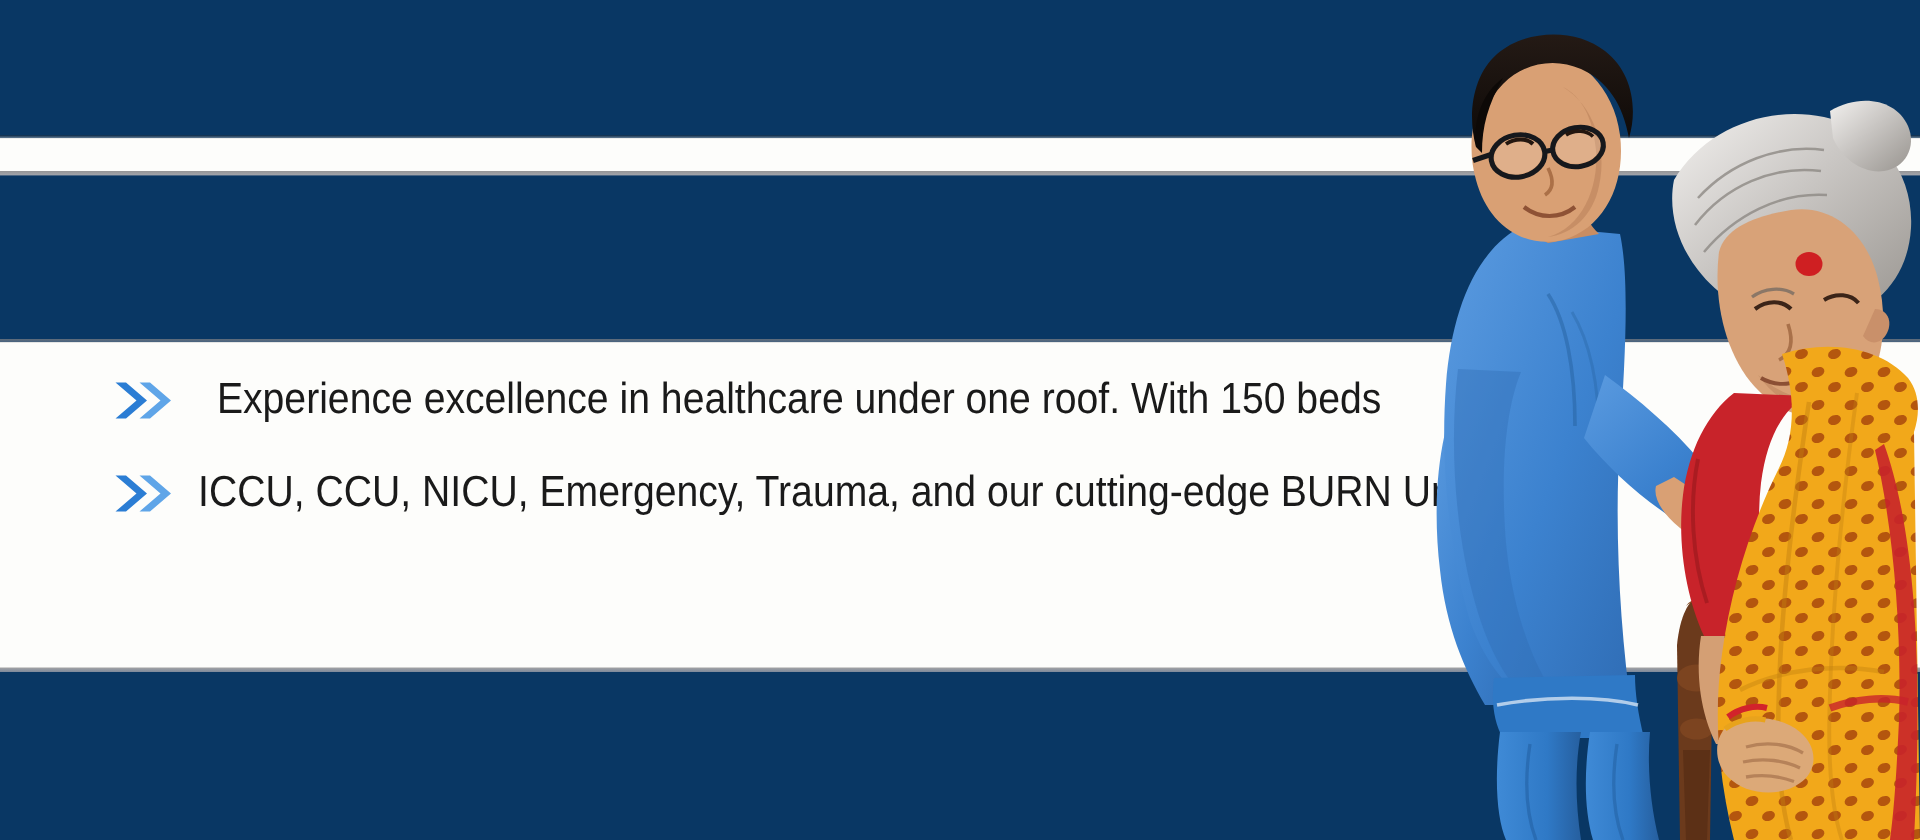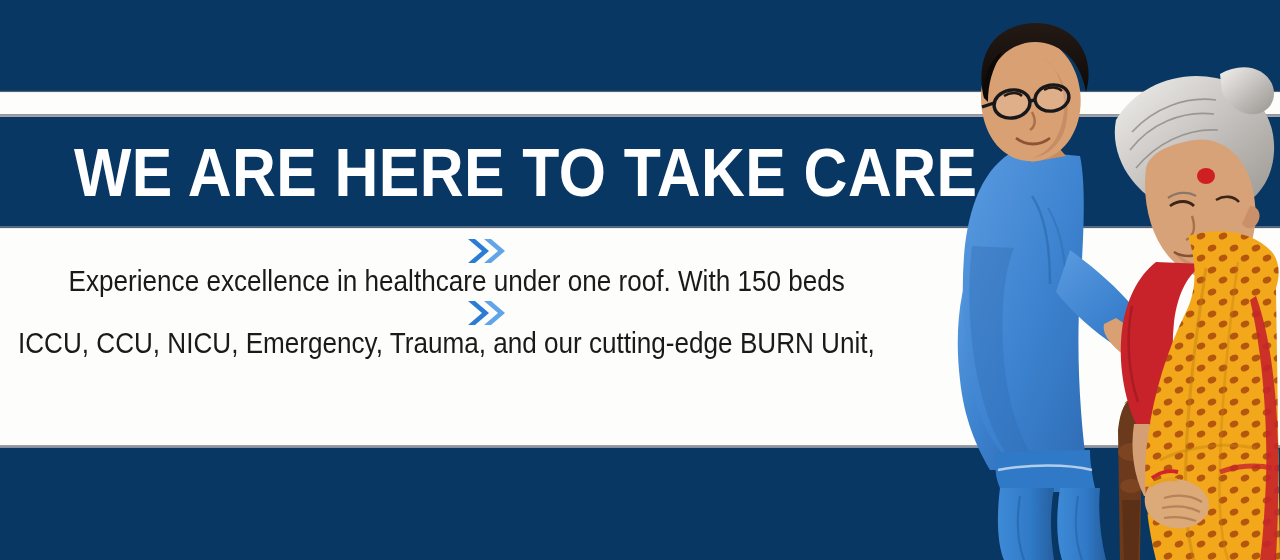--- a/index.html
+++ b/index.html
@@ -71,21 +71,20 @@
     position: absolute;
     left: 74px;
     top: 236px;
     width: 840px;
     z-index: 6;
   }
   .bullet-row {
     display: flex;
     align-items: center;
     height: 62px;
-    flex-direction: column;
   }
   .bullet-row.row-1 { padding-left: 0; }
 
   .chev-icon {
     flex: 0 0 auto;
     width: 44px;
     height: 30px;
     position: relative;
     margin-right: 14px;
   }
@@ -124,23 +123,20 @@
   <div class="band band-white-strip"></div>
   <div class="band band-headline"></div>
   <div class="band band-panel"></div>
   <div class="band band-bottom-navy"></div>
 
   <div class="seam seam-a"></div>
   <div class="seam seam-b"></div>
   <div class="seam seam-c"></div>
   <div class="seam seam-d"></div>
 
-  <div class="headline">
-    <div class="headline-text">WE ARE HERE TO TAKE CARE</div>
-  </div>
 
   <div class="bullets">
 
     <div class="bullet-row row-1">
       <span class="chev-icon">
         <svg width="44" height="30" viewBox="0 0 44 30">
           <path d="M3 3 L17 15 L3 27 L10 27 L24 15 L10 3 Z" fill="#2b7dd4"></path>
           <path d="M19 3 L33 15 L19 27 L26 27 L40 15 L26 3 Z" fill="#5fa5e8"></path>
         </svg>
       </span>

